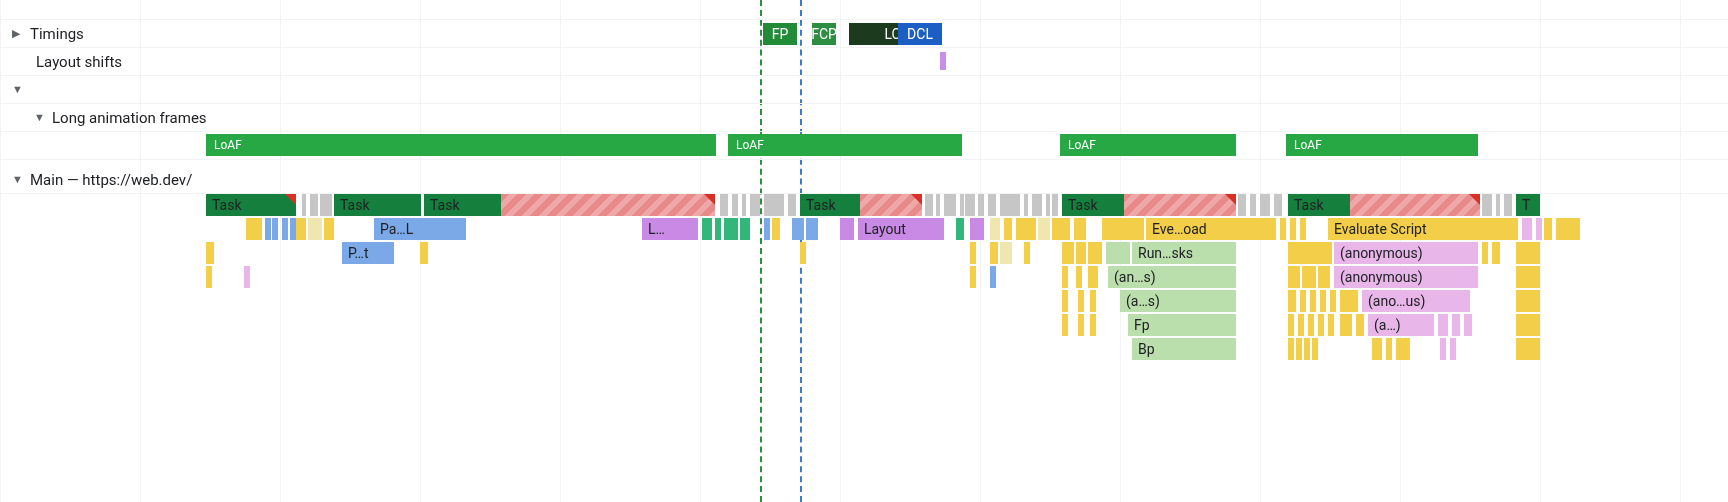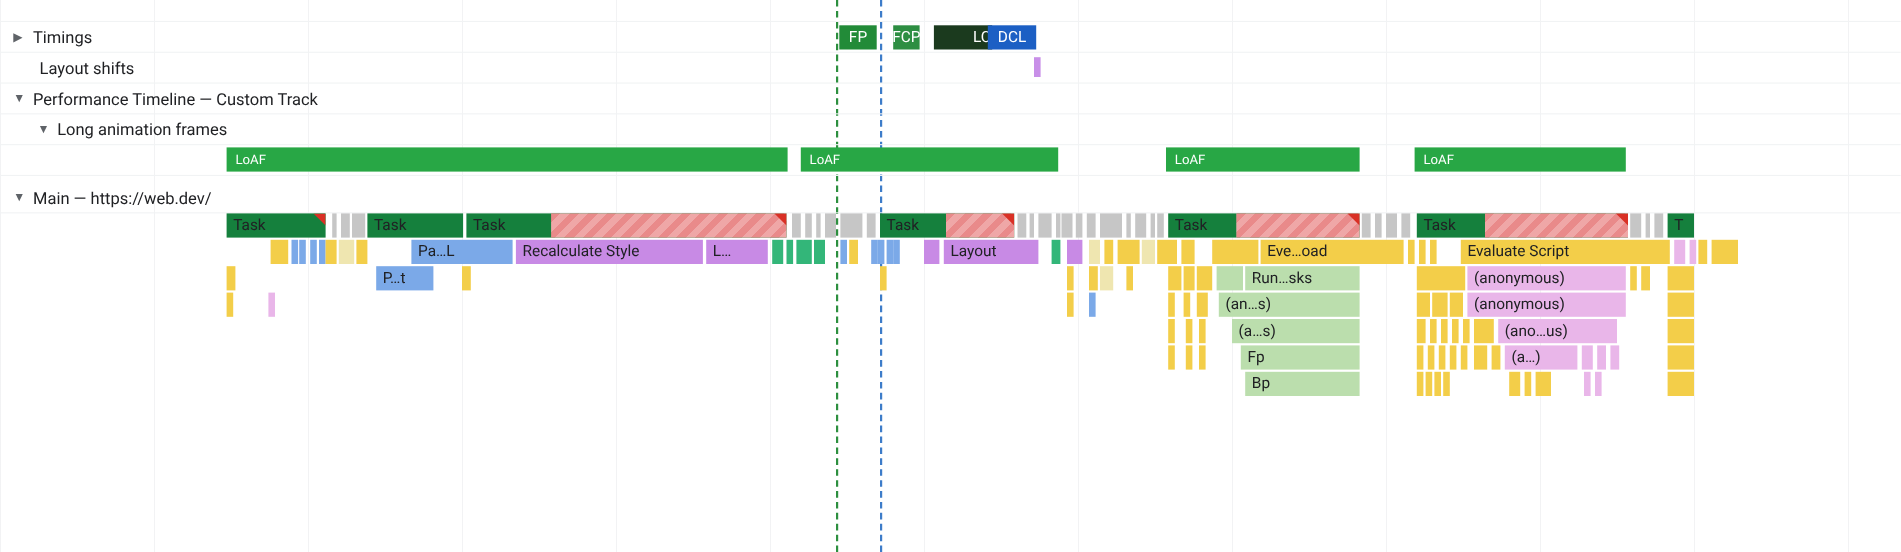--- a/index.html
+++ b/index.html
@@ -116,21 +116,20 @@
     <span>Layout shifts</span>
   </div>
   <div id="ls-bars">
       <div class="ls-bar" style="left: 940px;"></div>
     </div>
 </div>
 
 <div class="track-row">
   <div class="track-label">
     <span class="disclosure">▼</span>
-    <span>Performance Timeline — Custom Track</span>
   </div>
 </div>
 
 <div class="track-row">
   <div class="track-label" style="padding-left:34px;">
     <span class="disclosure">▼</span>
     <span>Long animation frames</span>
   </div>
 </div>
 
@@ -202,21 +201,20 @@
     <div class="track-row" style="height: 24px; border: none; margin-left: 40px;">
       <div class="flame c-yellow" style="left: 206px; width: 16px;"></div>
       <div class="flame c-blue" style="left: 225px; width: 3px;"></div>
       <div class="flame c-blue" style="left: 232px; width: 3px;"></div>
       <div class="flame c-blue" style="left: 242px; width: 3px;"></div>
       <div class="flame c-blue" style="left: 250px; width: 3px;"></div>
       <div class="flame c-yellow" style="left: 256px; width: 10px;"></div>
       <div class="flame c-yellow-lt" style="left: 268px; width: 14px;"></div>
       <div class="flame c-yellow" style="left: 284px; width: 10px;"></div>
       <div class="flame c-blue" style="left: 334px; width: 92px;">Pa…L</div>
-      <div class="flame c-purple" style="left: 429px; width: 170px;">Recalculate Style</div>
       <div class="flame c-purple" style="left: 602px; width: 56px;">L…</div>
       <div class="flame c-green" style="left: 662px; width: 10px;"></div>
       <div class="flame c-green" style="left: 675px; width: 6px;"></div>
       <div class="flame c-green" style="left: 684px; width: 14px;"></div>
       <div class="flame c-green" style="left: 700px; width: 10px;"></div>
       <div class="flame c-blue" style="left: 724px; width: 4px;"></div>
       <div class="flame c-yellow" style="left: 732px; width: 8px;"></div>
       <div class="flame c-blue" style="left: 752px; width: 4px;"></div>
       <div class="flame c-blue" style="left: 758px; width: 4px;"></div>
       <div class="flame c-blue" style="left: 766px; width: 4px;"></div>

